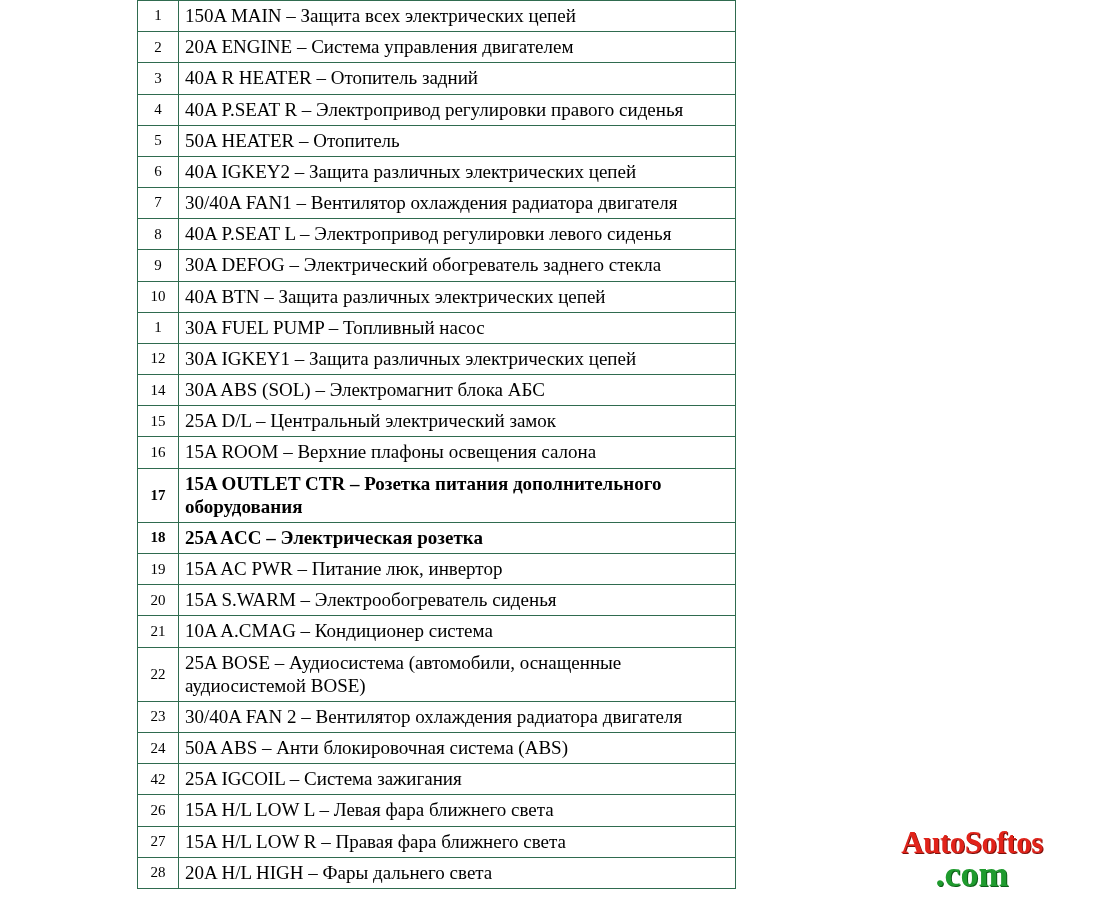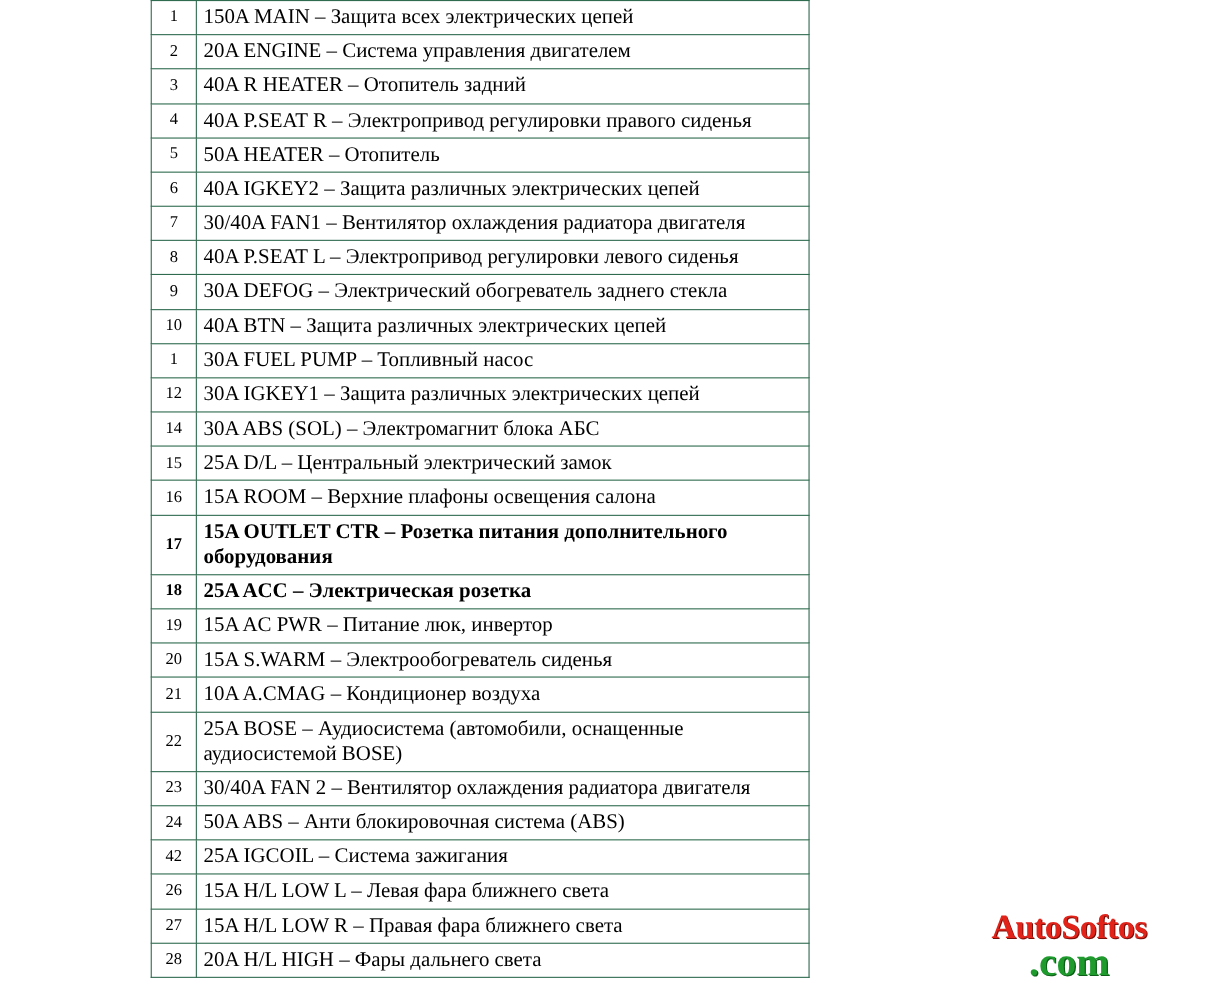--- a/index.html
+++ b/index.html
@@ -147,21 +147,21 @@
       <tr>
         <td class="num">19</td>
         <td class="desc">15A AC PWR – Питание люк, инвертор</td>
       </tr>
       <tr>
         <td class="num">20</td>
         <td class="desc">15A S.WARM – Электрообогреватель сиденья</td>
       </tr>
       <tr>
         <td class="num">21</td>
-        <td class="desc">10A A.CMAG – Кондиционер воздуха</td>
+        <td class="desc">10A A.CMAG – Кондиционер система</td>
       </tr>
       <tr class=" row-tall">
         <td class="num">22</td>
         <td class="desc">25A BOSE – Аудиосистема (автомобили, оснащенные аудиосистемой BOSE)</td>
       </tr>
       <tr>
         <td class="num">23</td>
         <td class="desc">30/40A FAN 2 – Вентилятор охлаждения радиатора двигателя</td>
       </tr>
       <tr>

